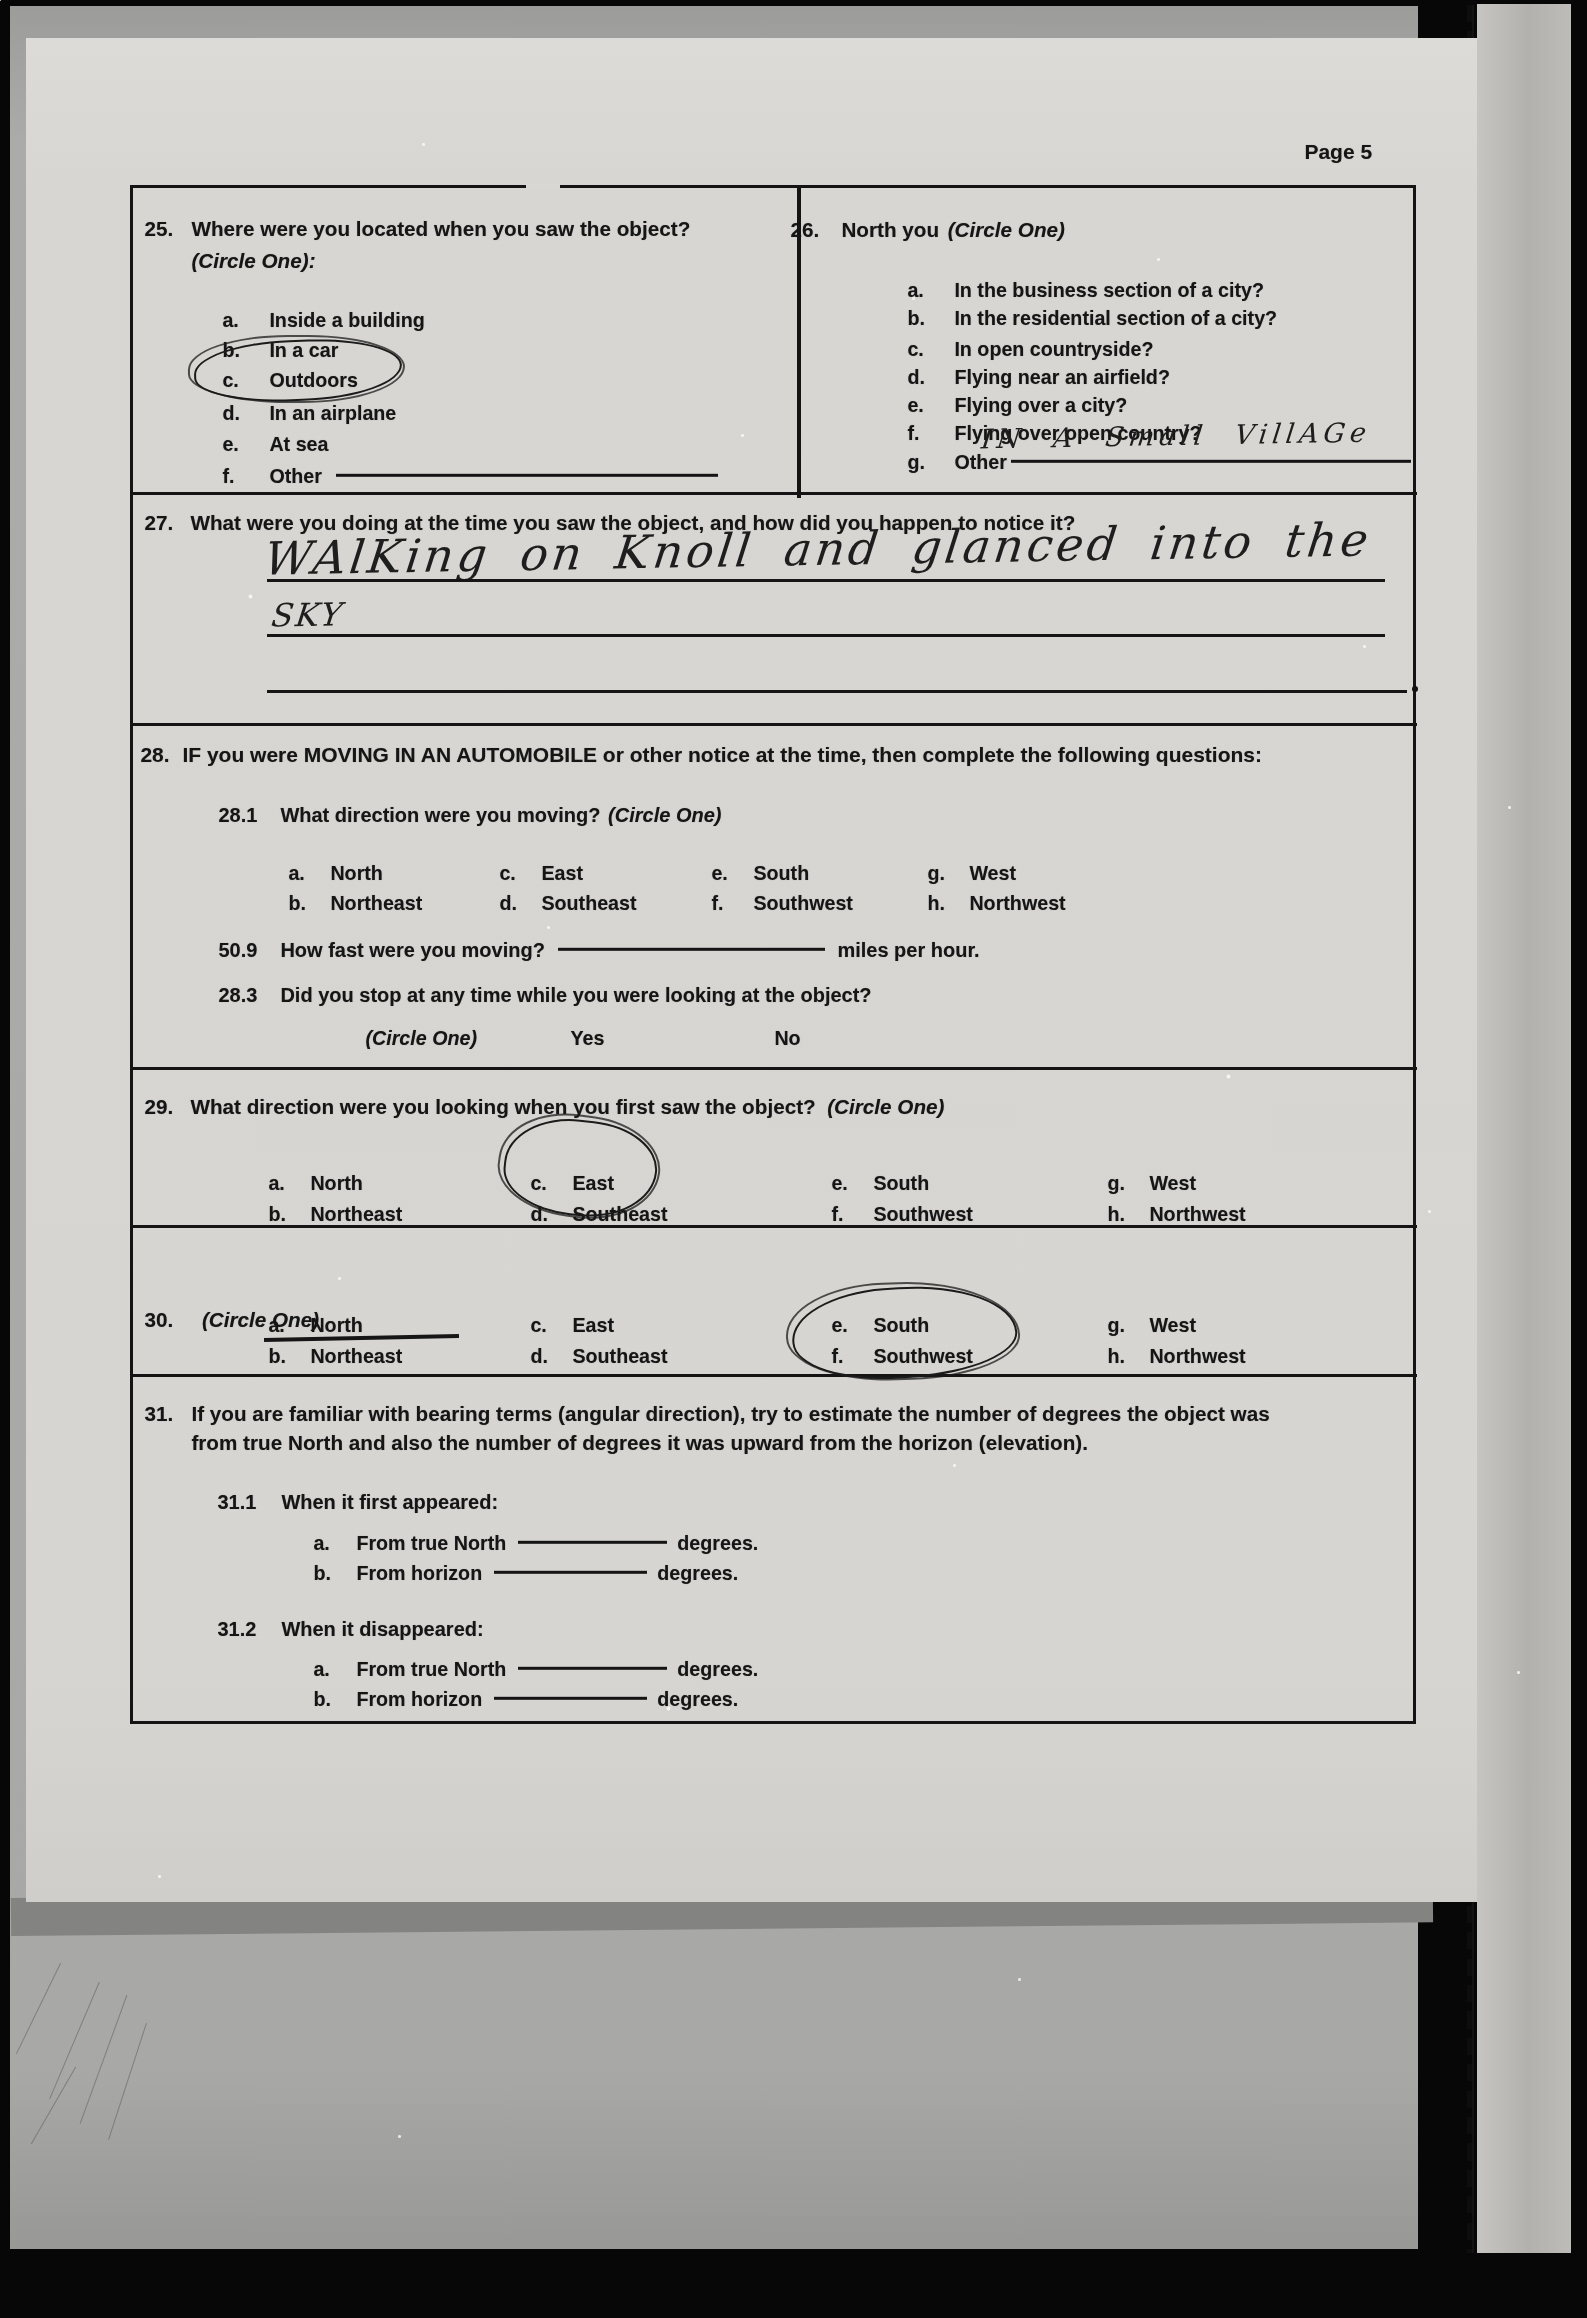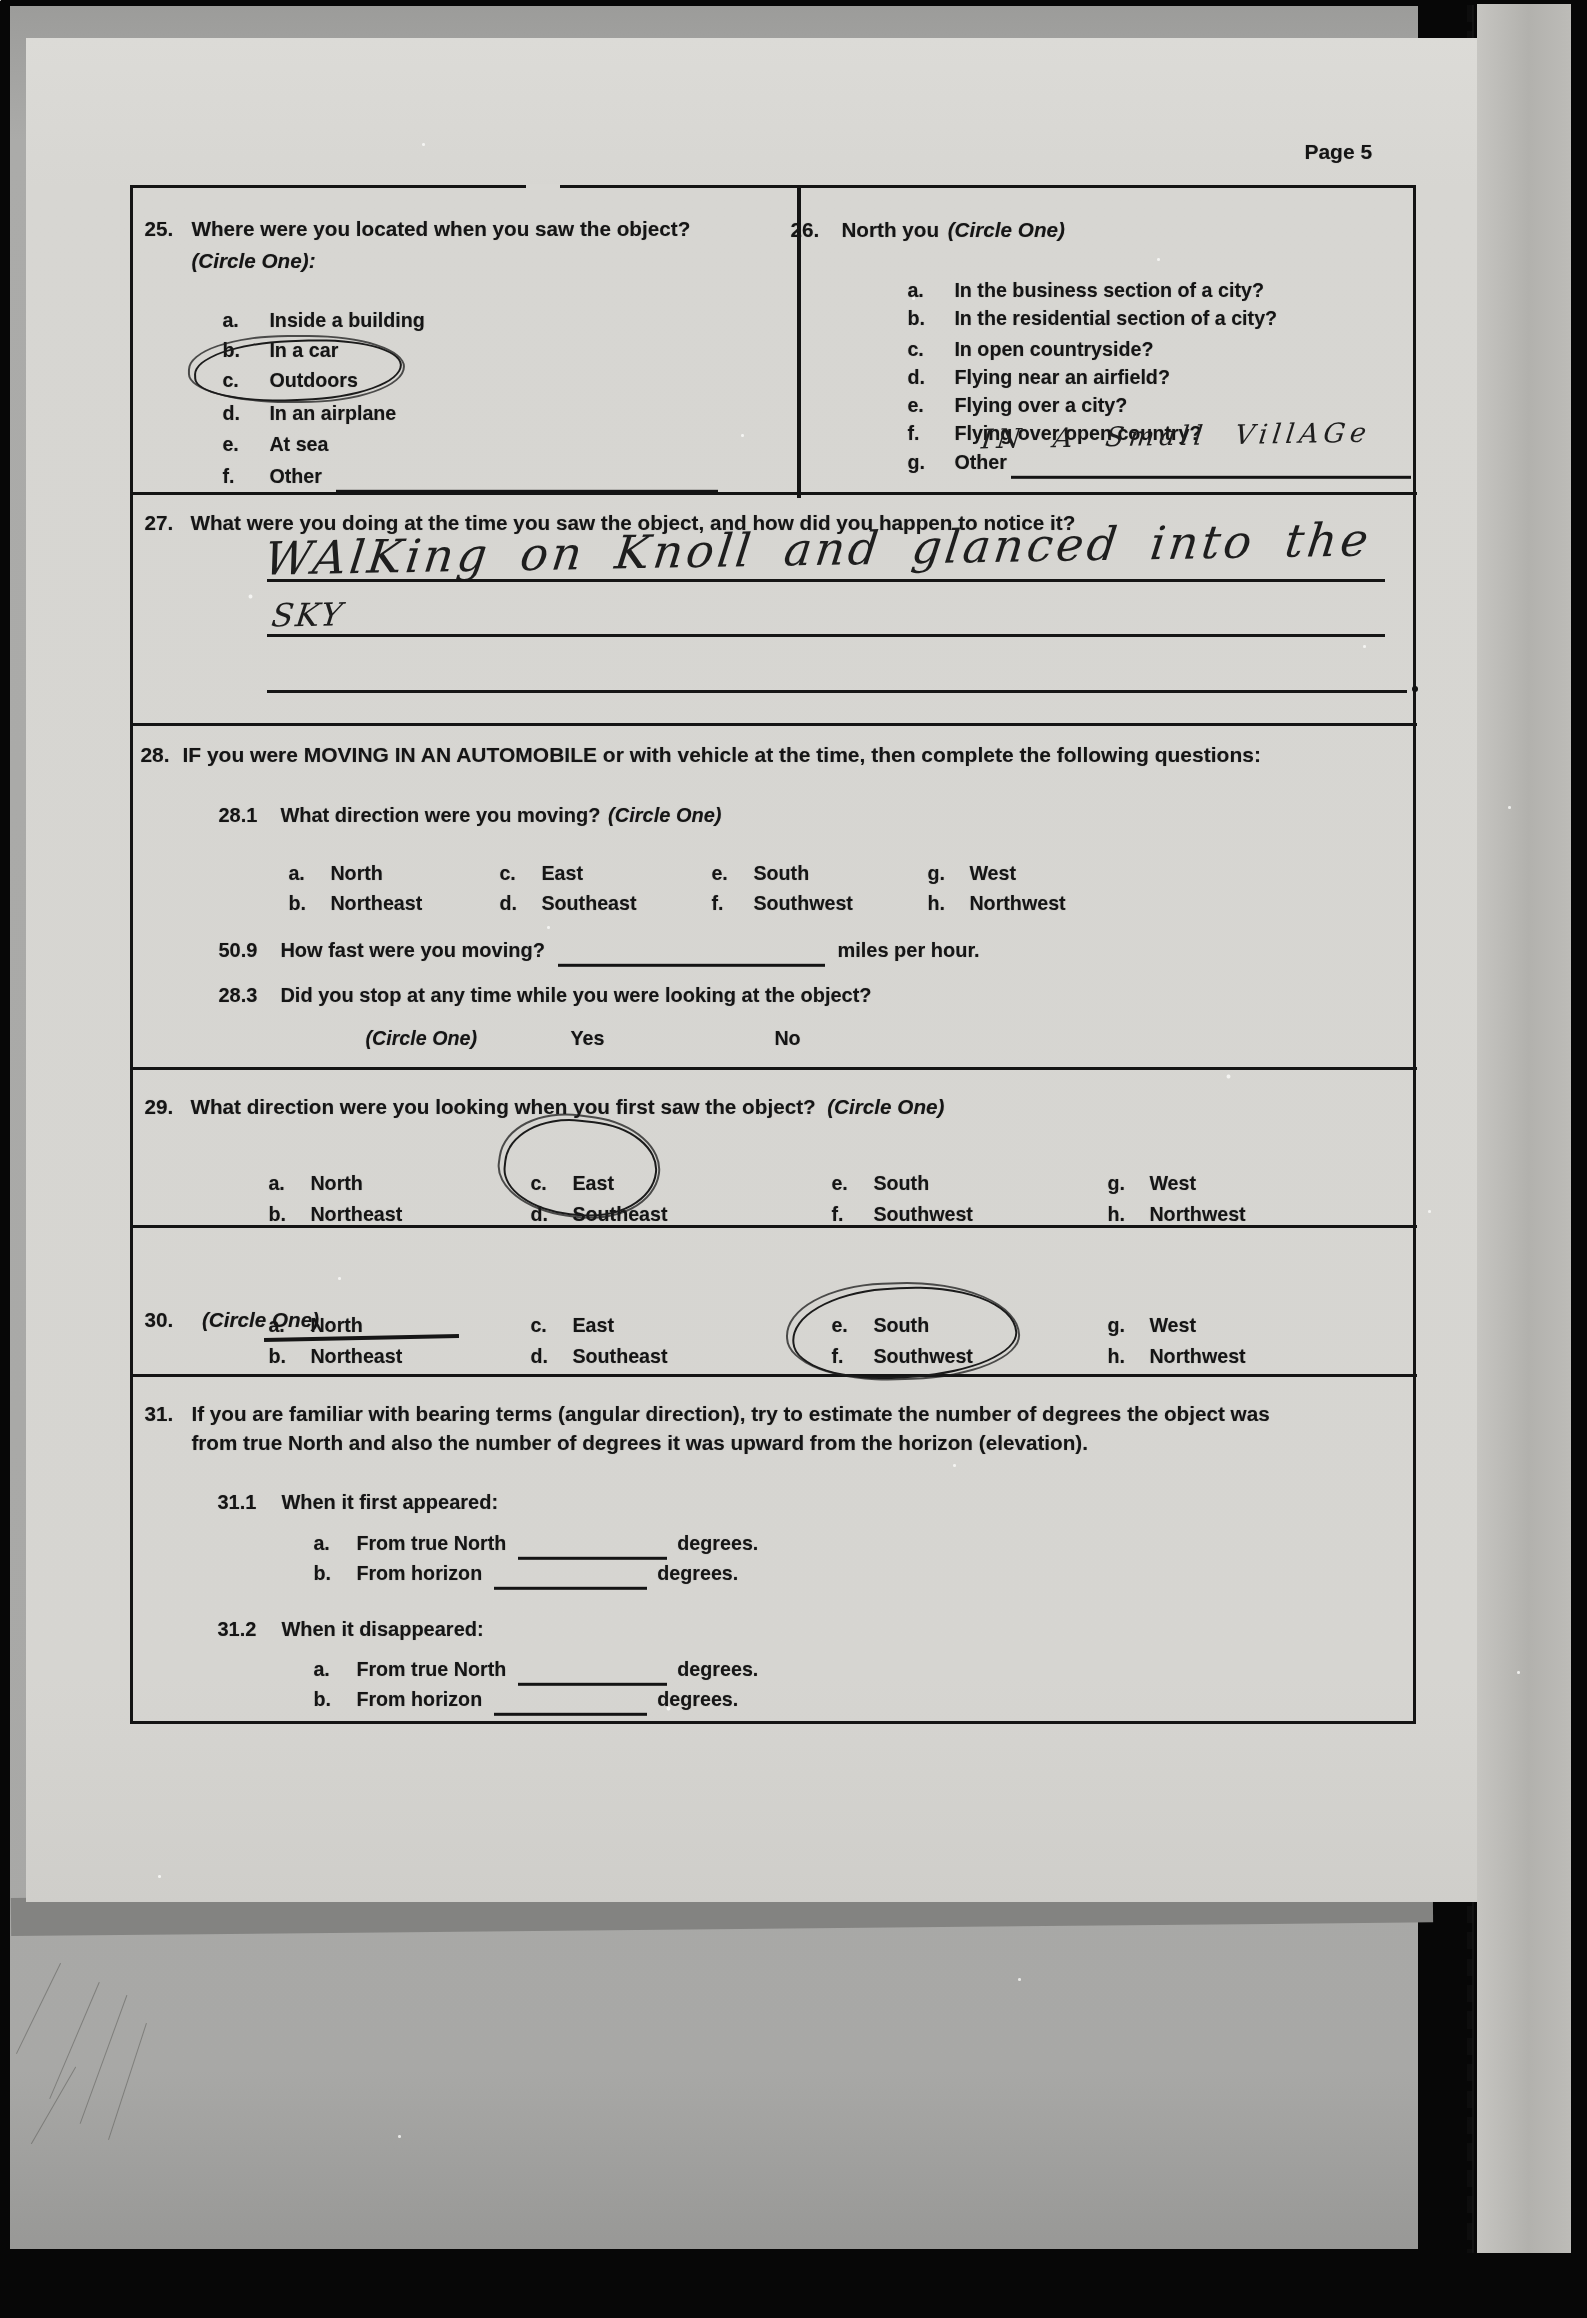--- a/index.html
+++ b/index.html
@@ -30,21 +30,21 @@
   .paper{position:absolute;left:26.4px;top:38px;width:1451px;height:1864px;
     background:linear-gradient(180deg,#dcdbd7 0%,#d7d6d2 8%,#d6d5d1 88%,#cfceca 100%);
     font-weight:700;color:#151515;}
   .paper .row,.page-label{text-shadow:0 0 1px rgba(30,30,30,.35);}
   .page-label{position:absolute;left:1278px;top:102px;font-size:21px;}
   .form-border{position:absolute;left:104px;top:147px;width:1280px;height:1533px;border:3.4px solid #141414;}
   .border-gap{position:absolute;left:500px;top:146px;width:34px;height:6.2px;background:#d8d7d3;}
   .hline{position:absolute;left:104px;width:1287px;height:3.4px;background:#141414;}
   .vline{position:absolute;left:771px;top:147px;width:3.4px;height:313px;background:#141414;}
   
-  .row{position:absolute;display:flex;align-items:flex-end;font-size:19.7px;white-space:nowrap;line-height:1.15;}
+  .row{position:absolute;display:flex;align-items:flex-start;font-size:19.7px;white-space:nowrap;line-height:1.15;}
   .hdr{font-size:20.7px;}
   .qnum{display:inline-block;}
   .it{font-style:italic;}
   .blank{display:inline-block;height:3.8px;border-bottom:3.4px solid #141414;transform:translateY(4.8px);}
   .underline-mark{position:absolute;background:#161616;}
   .dot{position:absolute;width:5.8px;height:5.8px;background:#111;border-radius:50%;}
   
   .circle-mark{position:absolute;border:2.9px solid #1b1b1b;border-radius:50% 48% 52% 50%/55% 50% 58% 46%;}
   .circle-mark::after{content:"";position:absolute;inset:-7.2px -5.3px -4.3px -8.2px;border:2.4px solid rgba(27,27,27,.75);
     border-radius:inherit;transform:rotate(2deg);}
@@ -154,21 +154,21 @@
       <div class="underline-mark" style="left:241px;top:541px;width:1118px;height:3.4px"></div>
       <div class="hand" style="left:246px;top:558px;font-size:32px;letter-spacing:1.9px">SKY</div>
       <div class="underline-mark" style="left:241px;top:596px;width:1118px;height:3.4px"></div>
       <div class="underline-mark" style="left:241px;top:652px;width:1140px;height:3.4px"></div>
       <div class="dot" style="left:1386px;top:648px"></div>
     </div>
 
     <div class="q">
       <div class="row hdr" style="left:114px;top:705px;font-size:21px">
         <span class="qnum" style="width:42px">28.</span>
-        <span>IF you were MOVING IN AN AUTOMOBILE or with vehicle at the time, then complete the following questions:</span>
+        <span>IF you were MOVING IN AN AUTOMOBILE or other notice at the time, then complete the following questions:</span>
       </div>
       <div class="row" style="left:192px;top:766px;font-size:20px">
         <span class="qnum" style="width:62px">28.1</span>
         <span>What direction were you moving?</span>
         <span class="it" style="margin-left:7.7px">(Circle One)</span>
       </div>
 
       <div class="row" style="left:262px;top:824px">
         <span class="qnum" style="width:42px">a.</span>
         <span>North</span>

